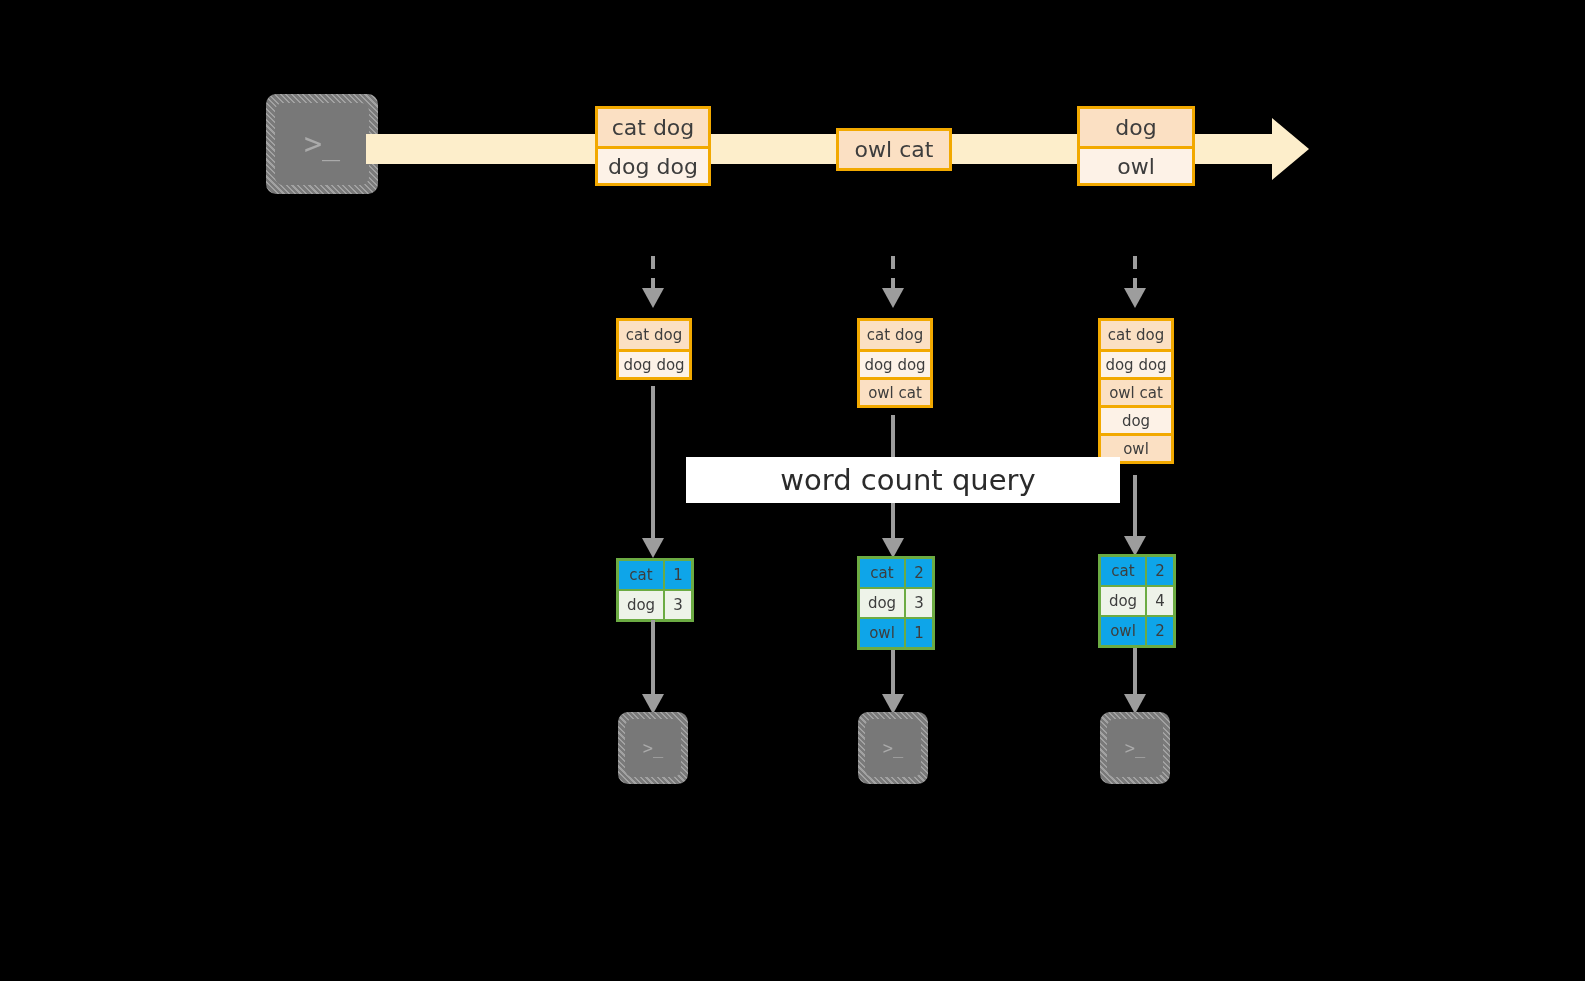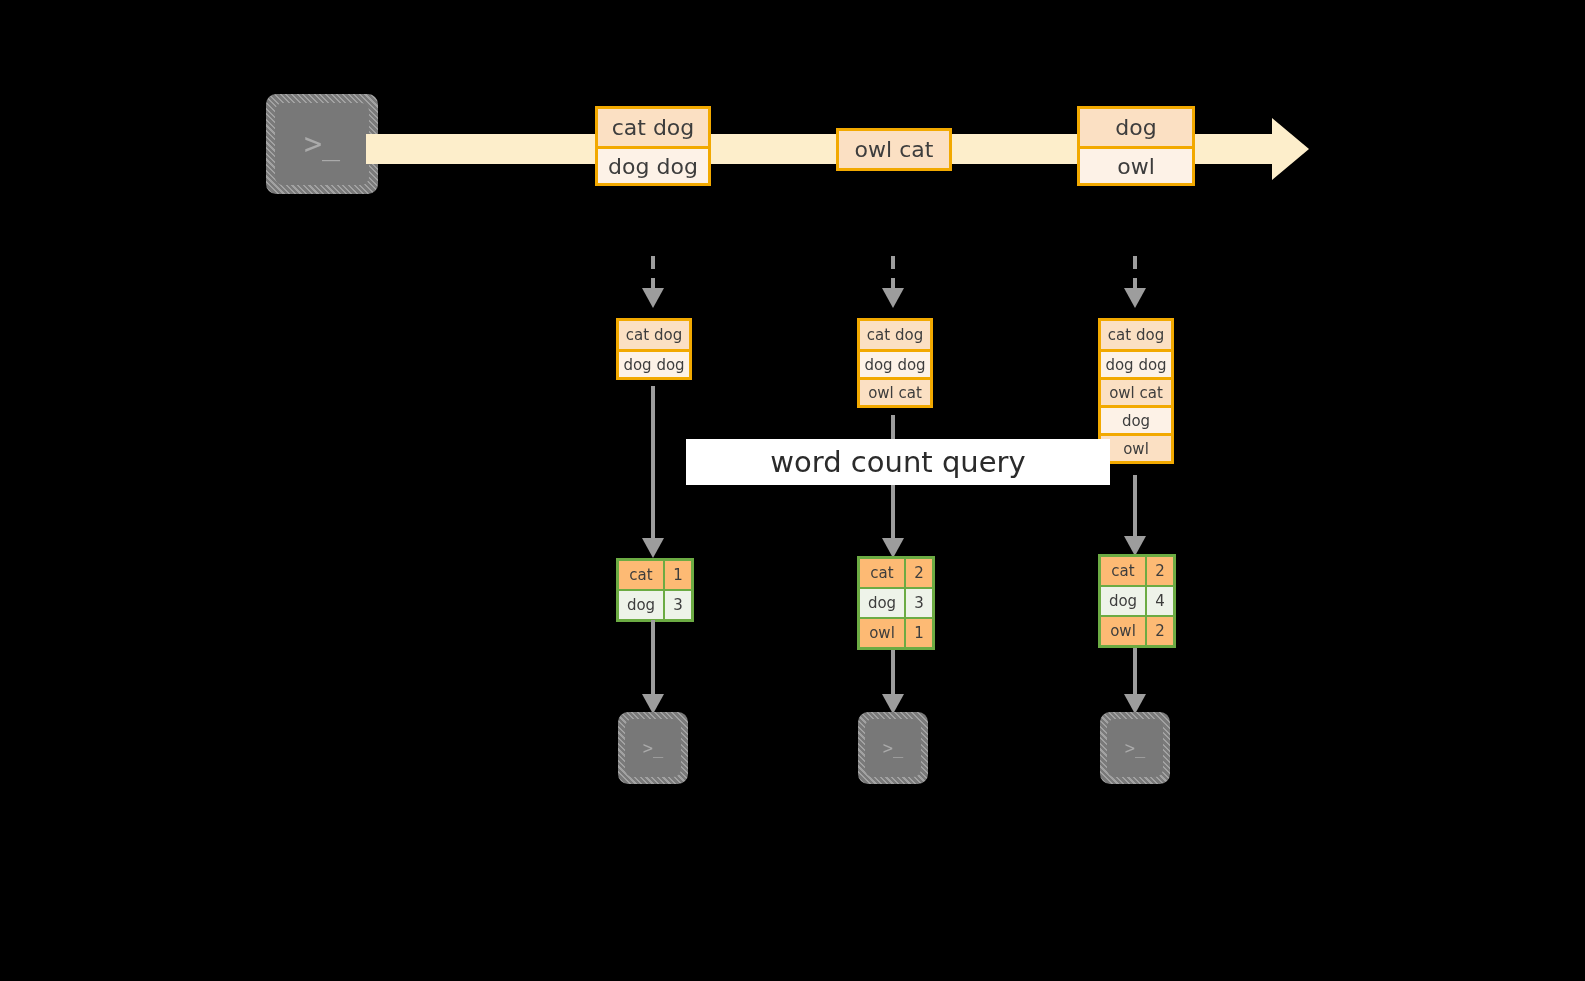--- a/index.html
+++ b/index.html
@@ -98,21 +98,21 @@
   }
   .gtable .grow { display: flex; height: 28px; }
   .gtable .grow + .grow { border-top: 2px solid #6cab43; }
   .gtable .gc {
     box-sizing: border-box;
     display: flex; align-items: center; justify-content: center;
     color: #3d3d3d;
   }
   .gtable .gc-word { width: 44px; }
   .gtable .gc-cnt  { width: 28px; border-left: 2px solid #6cab43; }
-  .grow.shade-a .gc { background: #fdba74; }
+  .grow.shade-a .gc { background: #0ea5e9; }
   .grow.shade-b .gc { background: #eef3e9; }
 
   
   .vline {
     position: absolute;
     width: 4px;
     background: #9d9d9d;
   }
   .vdash {
     position: absolute;
@@ -124,26 +124,27 @@
     position: absolute;
     width: 0; height: 0;
     border-left: 11px solid transparent;
     border-right: 11px solid transparent;
     border-top: 20px solid #9d9d9d;
   }
 
   
   .banner {
     position: absolute;
-    left: 686px; top: 439px;
+    left: 686px; top: 457px;
     width: 424px; height: 46px;
     background: #ffffff;
     display: flex;
     align-items: center;
     justify-content: center;
+    padding-left: 10px;
   }
   .banner-label {
     font-size: 29px;
     color: #2b2b2b;
     white-space: nowrap;
   }
 </style>
 </head>
 <body>
 

